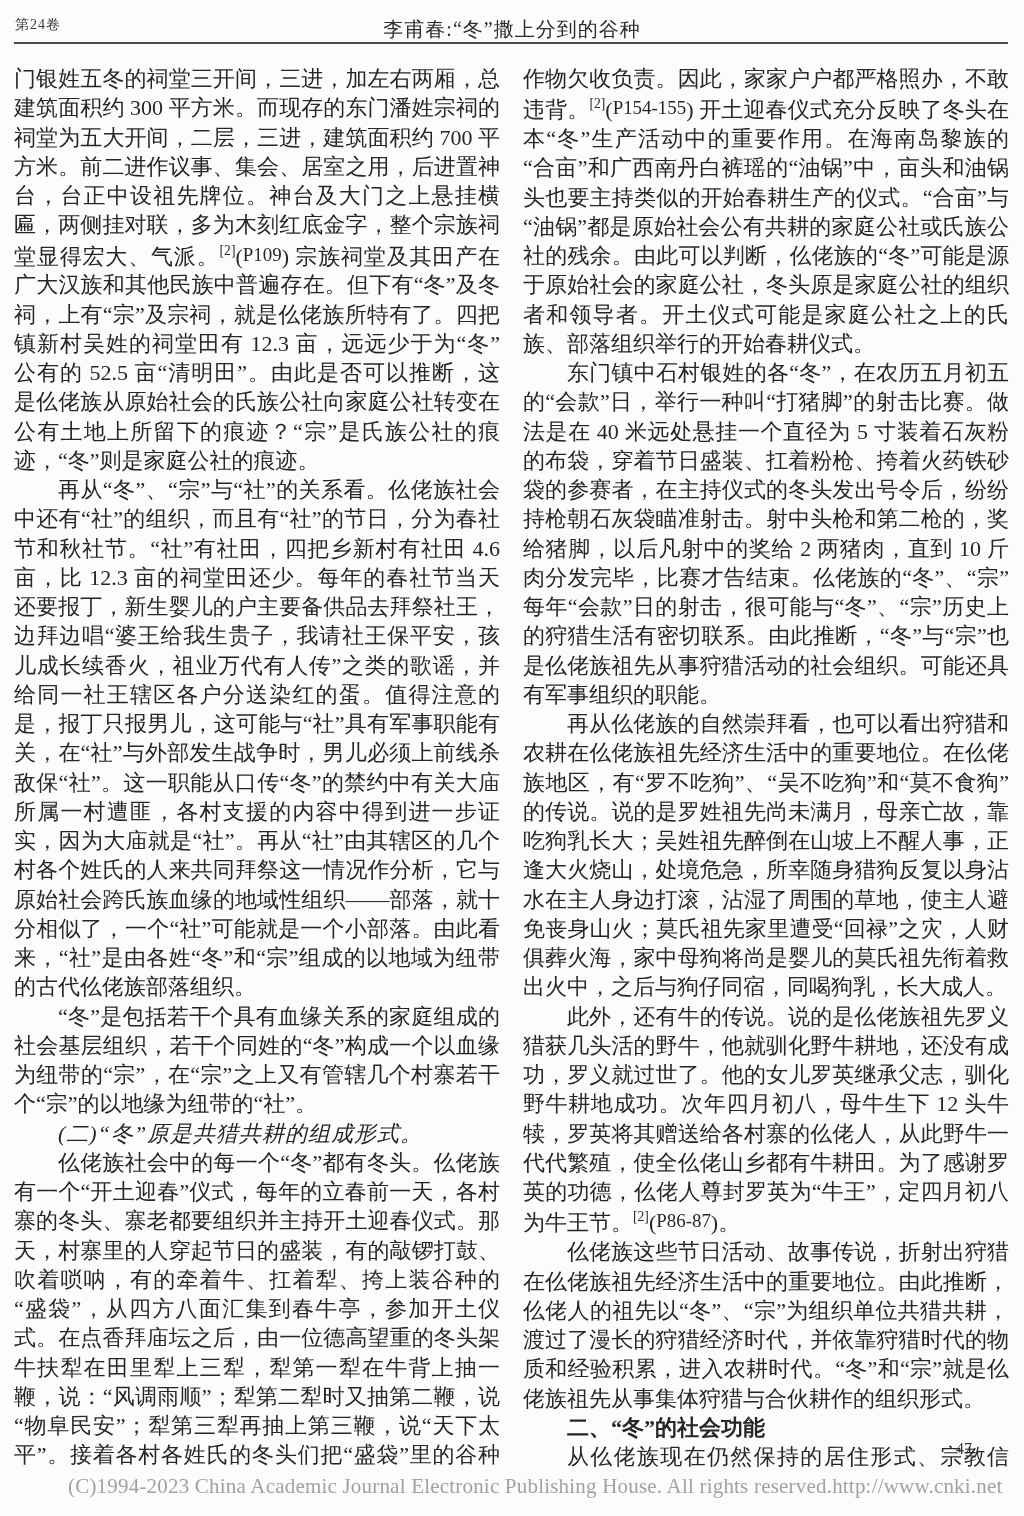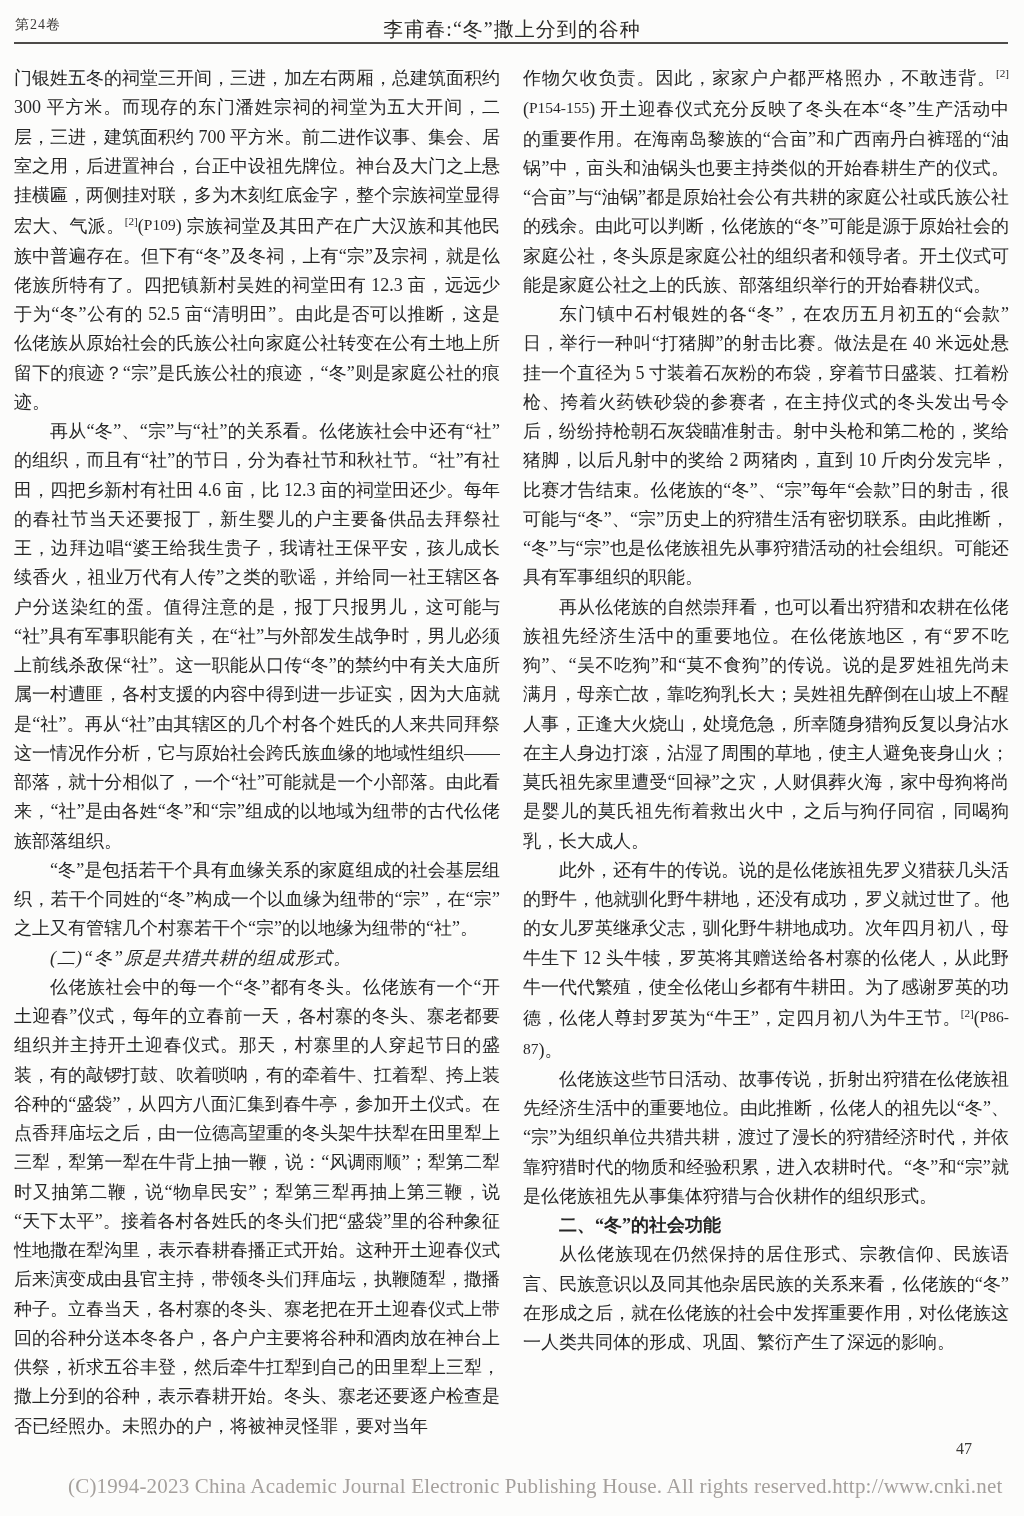--- a/index.html
+++ b/index.html
@@ -28,21 +28,21 @@
     position:absolute;left:14px;right:16px;top:42px;
     border-top:2px solid #4d4b49;height:0;
   }
   
   .columns{
     position:absolute;left:14px;top:64px;
     display:flex;gap:23px;
   }
   .col{
     width:486px;height:1404px;overflow:hidden;
-    font-size:18px;line-height:29.25px;
+    font-size:22px;line-height:29.25px;
     text-align:justify;
   }
   .col p{margin:0;padding:0;}
   p.indent{text-indent:2em;}
   p.section-heading{font-weight:bold;text-indent:2em;}
   p.sub-heading{font-style:italic;text-indent:2em;letter-spacing:1px;}
   sup{font-size:0.62em;vertical-align:super;line-height:0;}
   .cite{font-size:0.86em;vertical-align:0.14em;}
   
   .page-number{

